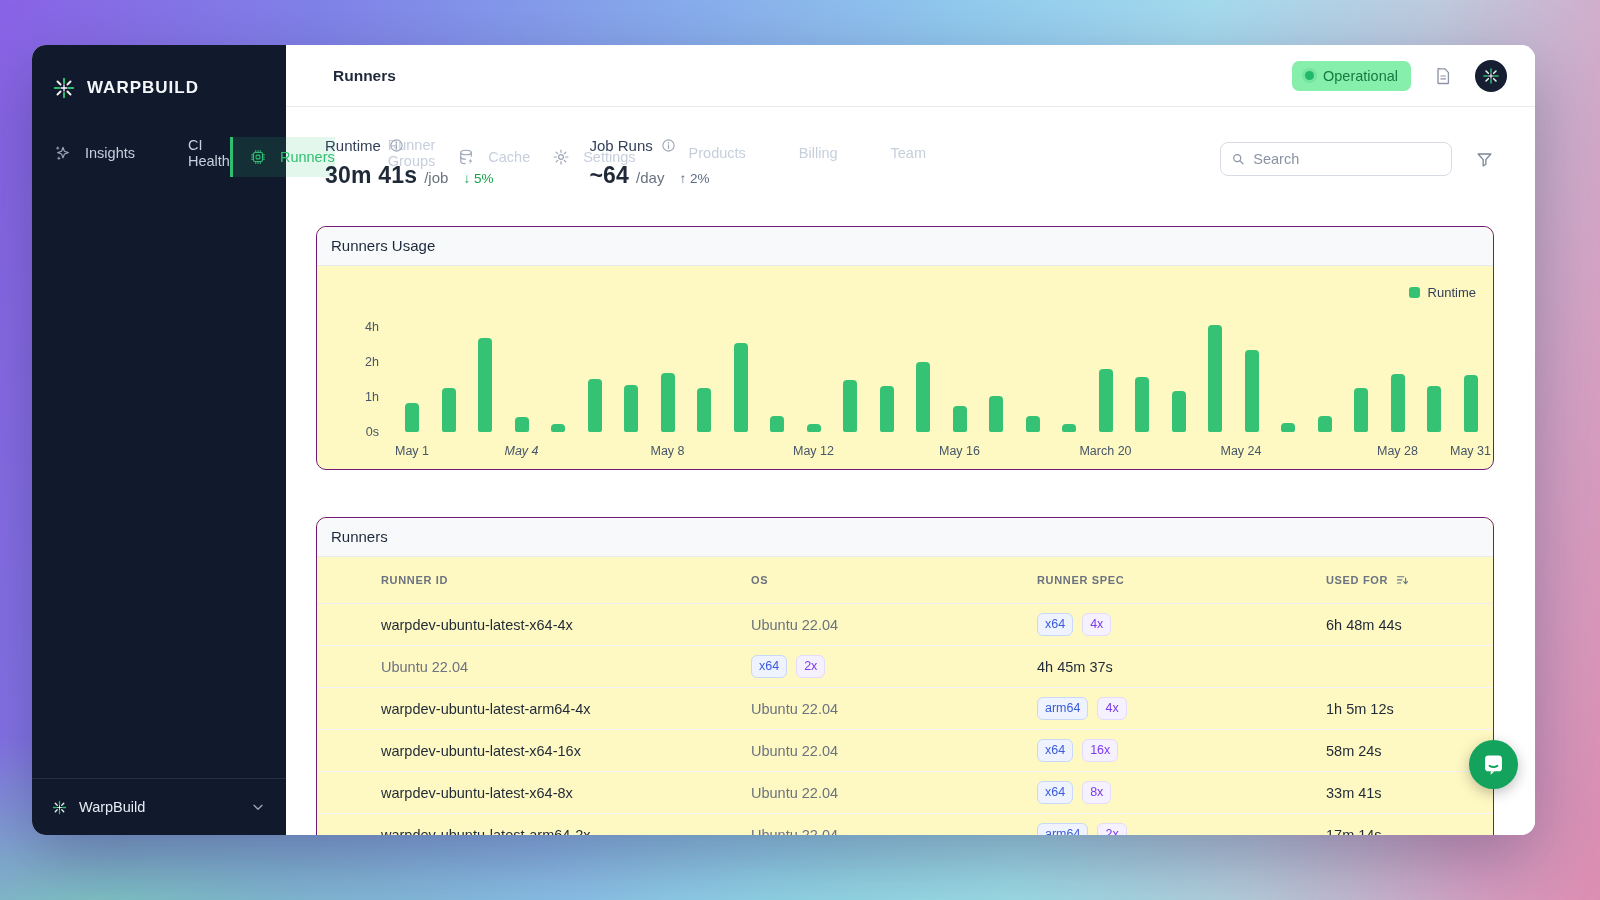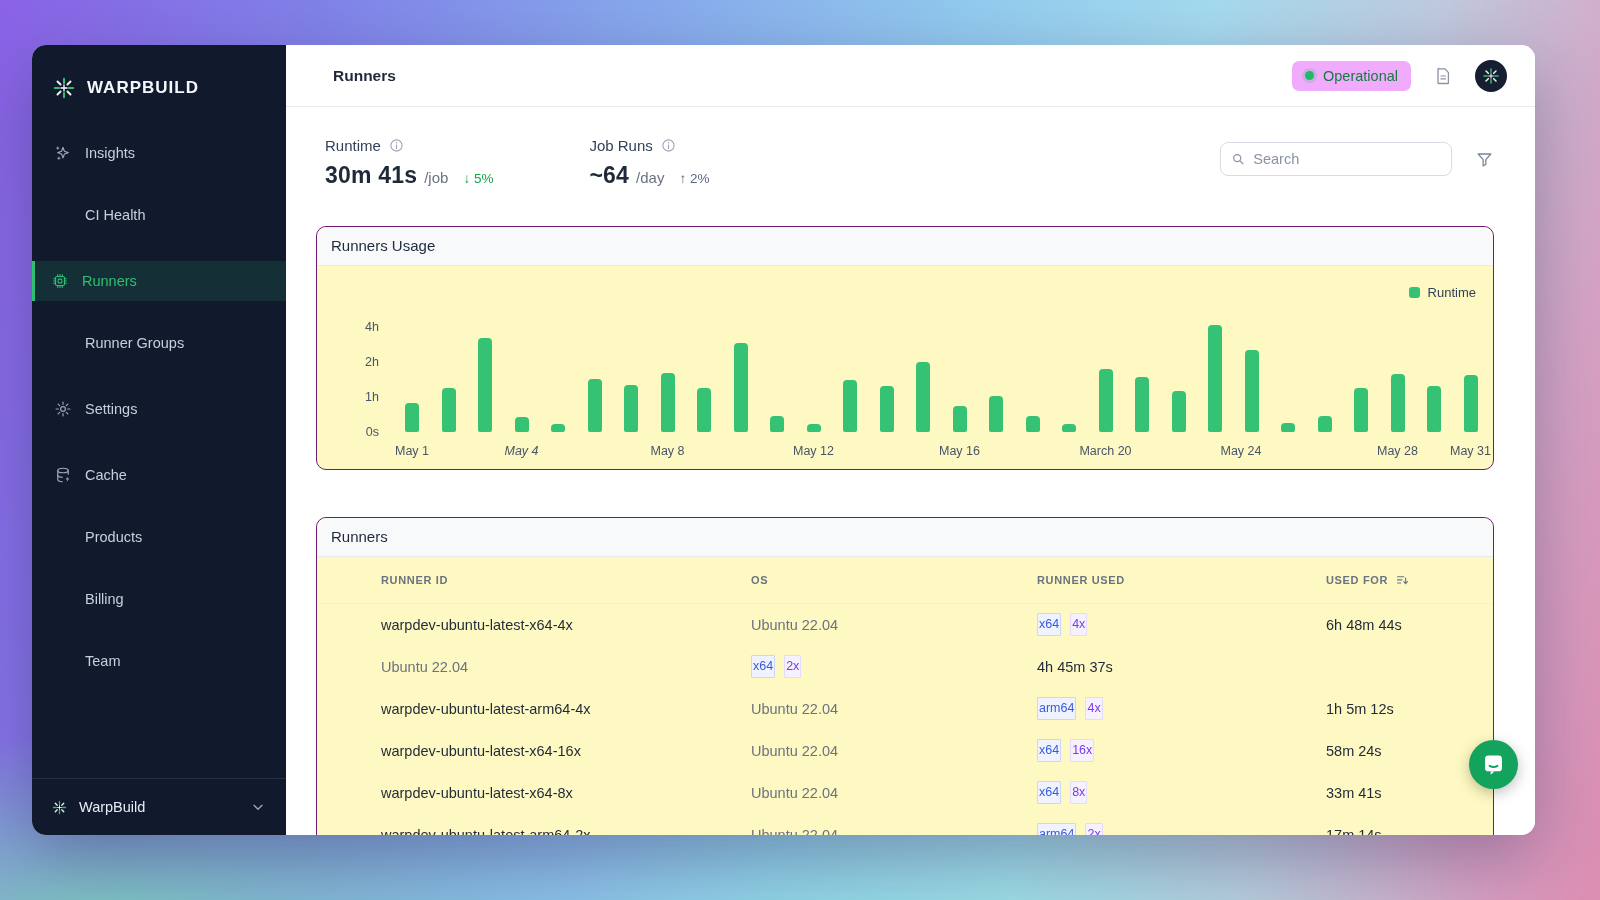--- a/index.html
+++ b/index.html
@@ -14,36 +14,36 @@
   .window {
     position:absolute; left:32px; top:45px; width:1503px; height:790px;
     border-radius:14px; overflow:hidden; display:flex;
     box-shadow:0 24px 70px rgba(40,25,80,.35);
     background:#fff;
   }
   
   .sidebar { width:254px; background:#111a2c; color:#c6cfdc; display:flex; flex-direction:column; position:relative; flex:0 0 254px; }
   .brand { display:flex; align-items:center; gap:10px; padding:30px 20px 10px 19px; }
   .brand-name { color:#f4f7fa; font-size:17px; font-weight:700; letter-spacing:1px; }
-  .nav { margin-top:22px; display:flex; flex-direction:column;gap:22px; }
+  .nav { margin-top:22px; display:flex; flex-direction:row; }
   .nav-item { height:40px; display:flex; align-items:center; gap:13px; padding-left:19px; font-size:14.5px; color:#c6cfdc; cursor:pointer; border-left:3px solid transparent; }
   .nav-item.indent { padding-left:50px; }
   .nav-item.gap { margin-top:4px; }
   .nav-item .nav-ico { width:18px; height:18px; color:#9aa6b8; flex:0 0 18px; }
   .nav-item.active { background:rgba(47,191,113,.13); border-left:3px solid #2fbf71; color:#2fbf71; padding-left:16px; }
   .nav-item.active .nav-ico { color:#2fbf71; }
   .side-footer { position:absolute; left:0; right:0; bottom:0; height:57px; border-top:1px solid rgba(255,255,255,.09); display:flex; align-items:center; gap:11px; padding:0 20px 0 19px; cursor:pointer; }
   .side-footer .org { color:#e6ecf3; font-size:14.5px; flex:1; }
   .chev { width:16px; height:16px; color:#9aa6b8; }
   
   .main { flex:1; background:#fff; display:flex; flex-direction:column; min-width:0; }
   .topbar { height:62px; border-bottom:1px solid #e8eaee; display:flex; align-items:center; padding:0 28px 0 47px; flex:0 0 62px; }
   .page-title { font-size:15.5px; font-weight:700; color:#1e293b; }
   .topbar-right { margin-left:auto; display:flex; align-items:center; gap:22px; }
-  .status-badge { display:flex; align-items:center; gap:9px; background:#f0abfc; border-radius:7px; padding:7px 13px; cursor:pointer; }
+  .status-badge { display:flex; align-items:center; gap:9px; background:#86efac; border-radius:7px; padding:7px 13px; cursor:pointer; }
   .status-dot { width:9px; height:9px; border-radius:50%; background:#22b86a; box-shadow:0 0 0 3px rgba(34,184,106,.18); }
   .status-text { color:#157a42; font-size:14.5px; font-weight:500; }
   .doc-ico { width:20px; height:20px; color:#8a93a3; cursor:pointer; }
   .avatar { width:32px; height:32px; border-radius:50%; background:#151f31; display:flex; align-items:center; justify-content:center; cursor:pointer; }
   .content { flex:1; padding:30px 41px 0 30px; overflow:hidden; position:relative; }
   
   .stats-row { display:flex; align-items:flex-start; margin-left:9px; }
   .stat { margin-right:96px; }
   .stat-label-row { display:flex; align-items:center; gap:8px; color:#33415a; font-size:15px; }
   .info-ico { width:15px; height:15px; color:#9aa3b2; cursor:pointer; }
@@ -76,21 +76,21 @@
   .runners-card { margin-top:47px; }
   .thead, .trow { display:grid; grid-template-columns:370px 286px 289px 1fr; align-items:center; padding-left:64px; }
   .thead { height:47px; border-bottom:1px solid #eceef2; }
   .th { font-size:11px; letter-spacing:.06em; color:#6b7280; font-weight:600; display:flex; align-items:center; gap:7px; }
   .sort-ico { width:15px; height:15px; color:#64748b; cursor:pointer; }
   .trow { height:42px; border-bottom:1px solid #f0f2f5; cursor:pointer; }
   .cell-id { font-size:14.5px; color:#1f2937; }
   .cell-os { font-size:14.5px; color:#6b7280; }
   .cell-used { font-size:14.5px; color:#1f2937; }
   .spec-cell { display:flex; gap:9px; align-items:center; }
-  .badge { font-size:12.5px; padding:2px 1px; border-radius:1px; line-height:17px; }
+  .badge { font-size:12.5px; padding:2px 7px; border-radius:6px; line-height:17px; }
   .badge.arch { color:#3b5bdb; background:#eef3ff; border:1px solid #c9d7f8; }
   .badge.mult { color:#7c3aed; background:#f5f1fe; border:1px solid #e4dafc; }
   
   .chat-fab { position:absolute; left:1469px; top:740px; width:49px; height:49px; border-radius:50%; background:#13a35c; display:flex; align-items:center; justify-content:center; cursor:pointer; box-shadow:0 4px 14px rgba(0,0,0,.25); }
   .hidden-defs { position:absolute; width:0; height:0; overflow:hidden; }
 </style>
 </head>
 <body>
 
 <svg class="hidden-defs" xmlns="http://www.w3.org/2000/svg">
@@ -176,29 +176,29 @@
     <svg class="nav-ico" viewBox="0 0 24 24">
             <use href="#i-chip"></use>
           </svg>
           <span class="nav-label">Runners</span>
   </div>
         <div class="nav-item indent">
     <span class="nav-label">Runner Groups</span>
   </div>
         <div class="nav-item gap">
     <svg class="nav-ico" viewBox="0 0 24 24">
+            <use href="#i-database"></use>
+          </svg>
+          <span class="nav-label">Cache</span>
+  </div>
+        <div class="nav-item gap">
+    <svg class="nav-ico" viewBox="0 0 24 24">
             <use href="#i-gear"></use>
           </svg>
           <span class="nav-label">Settings</span>
-  </div>
-        <div class="nav-item gap">
-    <svg class="nav-ico" viewBox="0 0 24 24">
-            <use href="#i-database"></use>
-          </svg>
-          <span class="nav-label">Cache</span>
   </div>
         <div class="nav-item indent">
     <span class="nav-label">Products</span>
   </div>
         <div class="nav-item indent">
     <span class="nav-label">Billing</span>
   </div>
         <div class="nav-item indent">
     <span class="nav-label">Team</span>
   </div>
@@ -332,21 +332,21 @@
           </div>
       </div>
 
       <div class="card runners-card">
         <div class="card-head">
           <span class="card-title">Runners</span>
         </div>
         <div class="thead">
           <div class="th">RUNNER ID</div>
           <div class="th">OS</div>
-          <div class="th">RUNNER USED</div>
+          <div class="th">RUNNER SPEC</div>
           <div class="th">
             <span>USED FOR</span>
             <svg class="sort-ico" viewBox="0 0 24 24">
                 <use href="#i-sort-desc"></use>
               </svg>
           </div>
         </div>
         <div id="tbody">
             <div class="trow">
     <div class="cell-id">warpdev-ubuntu-latest-x64-4x</div>

